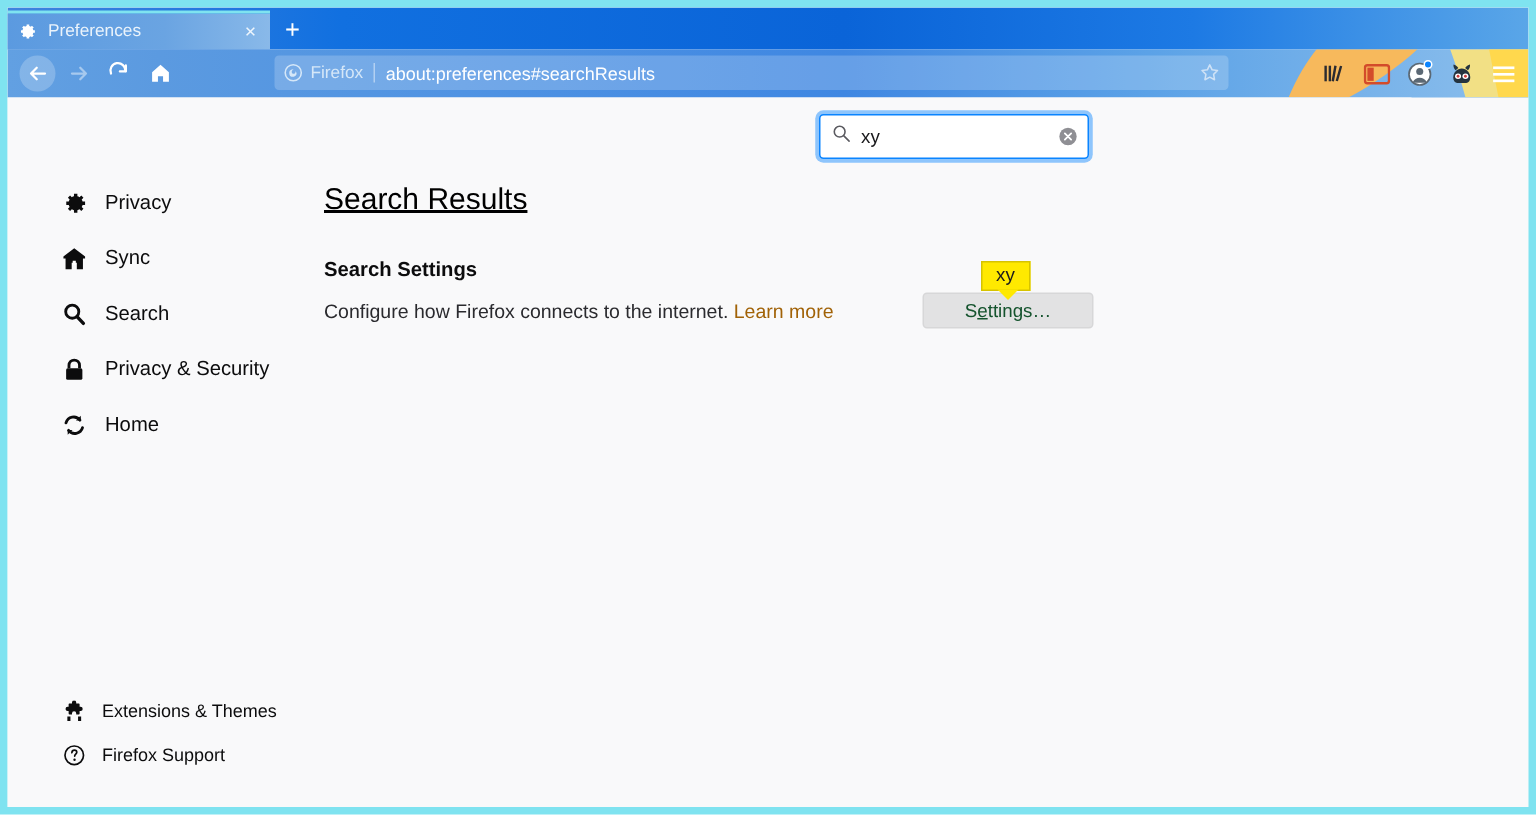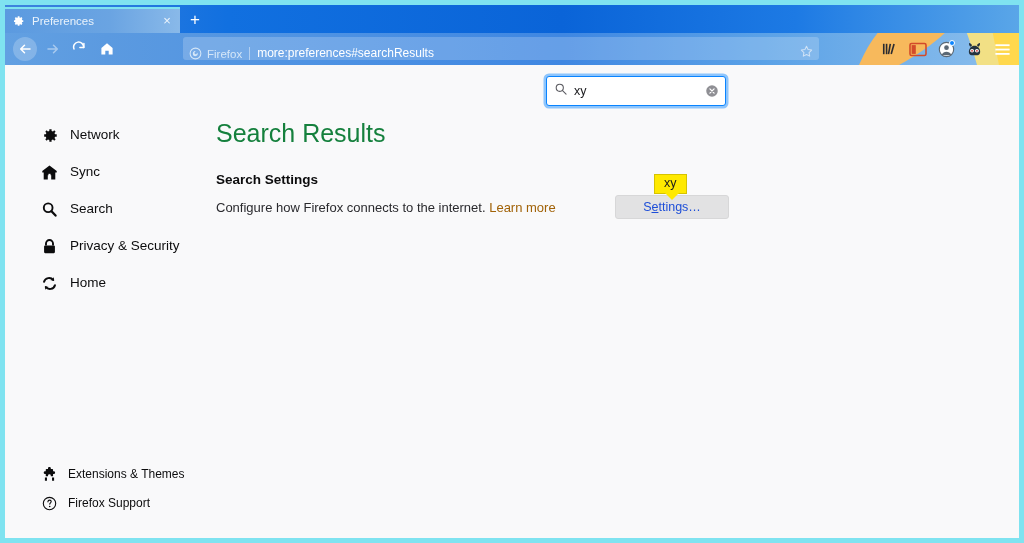--- a/index.html
+++ b/index.html
@@ -117,21 +117,21 @@
   .reload { left: 62px; }
   .home   { left: 90px; }
 
   .urlbar {
     position: absolute;
     left: 178px; top: 4px;
     width: 636px; height: 23px;
     background: rgba(255,255,255,0.20);
     border-radius: 3px;
     display: flex;
-    align-items: flex-end;
+    align-items: center;
     box-sizing: border-box;
     padding: 0 4px 0 6px;
     cursor: text;
   }
   .ident {
     display: flex; align-items: center;
     flex: 0 0 auto;
     padding-right: 7px;
     margin-right: 7px;
     border-right: 1px solid rgba(255,255,255,0.45);
@@ -249,24 +249,25 @@
   
   .main {
     position: absolute;
     left: 200px; top: 0;
     right: 0;
     height: 473px;
   }
   .page-title {
     position: absolute;
     left: 11px; top: 56px;
-    font-size: 25px;
-    color: #15803d;
+    font-size: 20px;
+    color: #000000;
     font-weight: 400;
     line-height: 24px;
+    text-decoration: underline;
   }
   .section-title {
     position: absolute;
     left: 11px; top: 106px;
     font-size: 13.5px;
     font-weight: bold;
     color: #0c0c0d;
     line-height: 18px;
   }
   .section-desc {
@@ -285,21 +286,21 @@
 
   .settings-button {
     position: absolute;
     left: 410px; top: 130px;
     width: 114px; height: 24px;
     background: #e2e2e3;
     border: 1px solid #d7d7d8;
     border-radius: 3px;
     box-sizing: border-box;
     font-size: 12.5px;
-    color: #1d4ed8;
+    color: #14532d;
     line-height: 22px;
     text-align: center;
     cursor: pointer;
   }
   .settings-button .ak { text-decoration: underline; }
 
   
   .xy-tip {
     position: absolute;
     left: 449px; top: 109px;
@@ -387,21 +388,21 @@
       <div class="urlbar">
         <span class="ident">
           <span>
             <svg width="13" height="13" viewBox="0 0 16 16">
               <circle cx="8" cy="8" r="6.6" fill="none" stroke="#d5e7f8" stroke-width="1.3"></circle>
               <path d="M5.4 10.6c1.6 1.2 4 .9 5-.7.7-1.2.3-2.6-.7-3.2.3 1-.2 1.9-1 2.1-.9.2-1.7-.3-1.9-1.1-.3-1.2.5-2.2 1.6-2.6-1.6-.3-3.2.6-3.6 2.1-.3 1.3.1 2.6.6 3.4z" fill="#d5e7f8"></path>
             </svg>
           </span>
           <span>Firefox</span>
         </span>
-        <span class="urltext">more:preferences#searchResults</span>
+        <span class="urltext">about:preferences#searchResults</span>
         <span class="star">
           <svg width="15" height="15" viewBox="0 0 16 16">
             <path d="M8 2.4l1.7 3.5 3.8.55-2.75 2.7.65 3.8L8 11.15l-3.4 1.8.65-3.8L2.5 6.45l3.8-.55z" fill="none" stroke="#cfe2f6" stroke-width="1.1" stroke-linejoin="round"></path>
           </svg>
         </span>
       </div>
 
       <div class="toolicons">
         <div class="toolicon">
           <svg width="17" height="16" viewBox="0 0 18 16">
@@ -467,21 +468,21 @@
 
       <div class="sidebar">
 
         <div class="nav-item" style="top:58px">
           <span class="nav-ico">
             <svg width="19" height="19" viewBox="0 0 20 20">
               <path fill="#0c0c0d" d="M10 6.6a3.4 3.4 0 100 6.8 3.4 3.4 0 000-6.8zm0 5.1a1.7 1.7 0 110-3.4 1.7 1.7 0 010 3.4z"></path>
               <path fill="#0c0c0d" d="M17.6 8.8h-1.75a6 6 0 00-.62-1.5l1.24-1.24-1.53-1.53-1.24 1.24a6 6 0 00-1.5-.62V3.4H9.8v1.75a6 6 0 00-1.5.62L7.06 4.53 5.53 6.06 6.77 7.3a6 6 0 00-.62 1.5H4.4v2.4h1.75a6 6 0 00.62 1.5l-1.24 1.24 1.53 1.53 1.24-1.24a6 6 0 001.5.62v1.75h2.4v-1.75a6 6 0 001.5-.62l1.24 1.24 1.53-1.53-1.24-1.24a6 6 0 00.62-1.5h1.75V8.8z"></path>
             </svg>
           </span>
-          <span class="nav-label">Network</span>
+          <span class="nav-label">Privacy</span>
         </div>
 
         <div class="nav-item" style="top:95px">
           <span class="nav-ico">
             <svg width="19" height="19" viewBox="0 0 20 20">
               <path fill="#0c0c0d" d="M10 2.6L2.4 8.4v1.5h1.5v7.5h4.3v-4.6h3.6v4.6h4.3V9.9h1.5V8.4z"></path>
               <rect x="8.9" y="11.4" width="2.2" height="3" fill="#ffffff"></rect>
             </svg>
           </span>
           <span class="nav-label">Sync</span>

